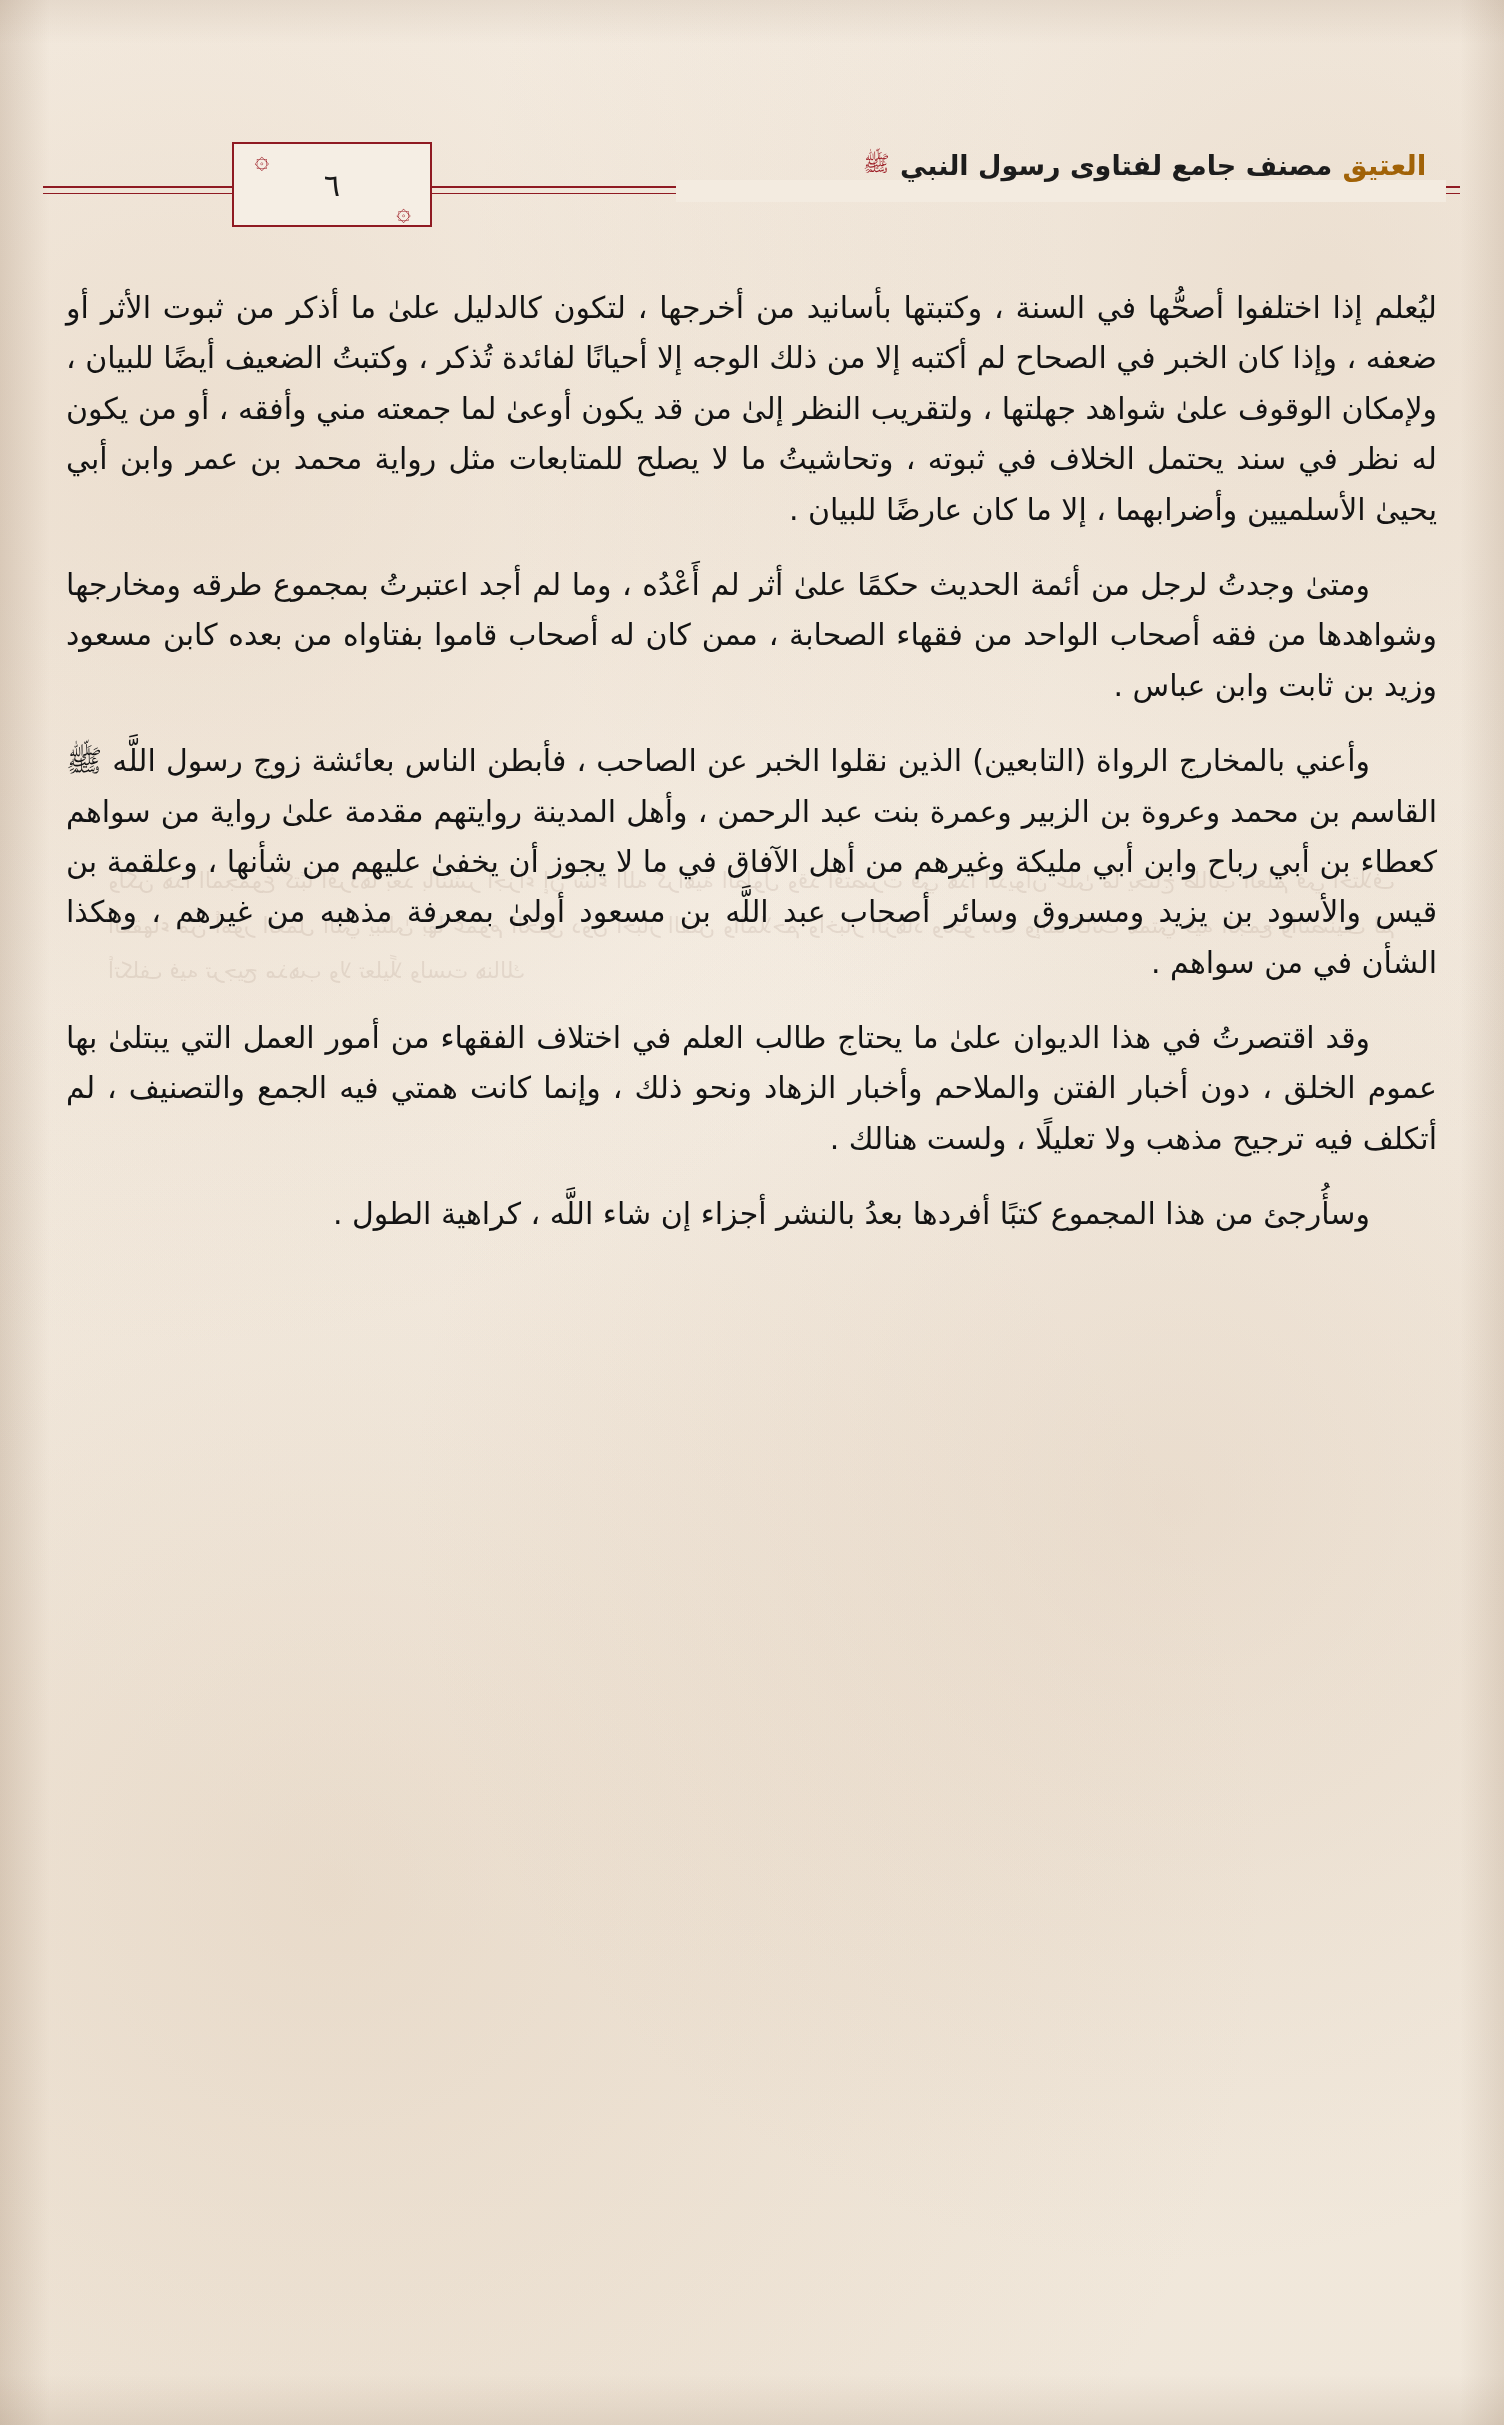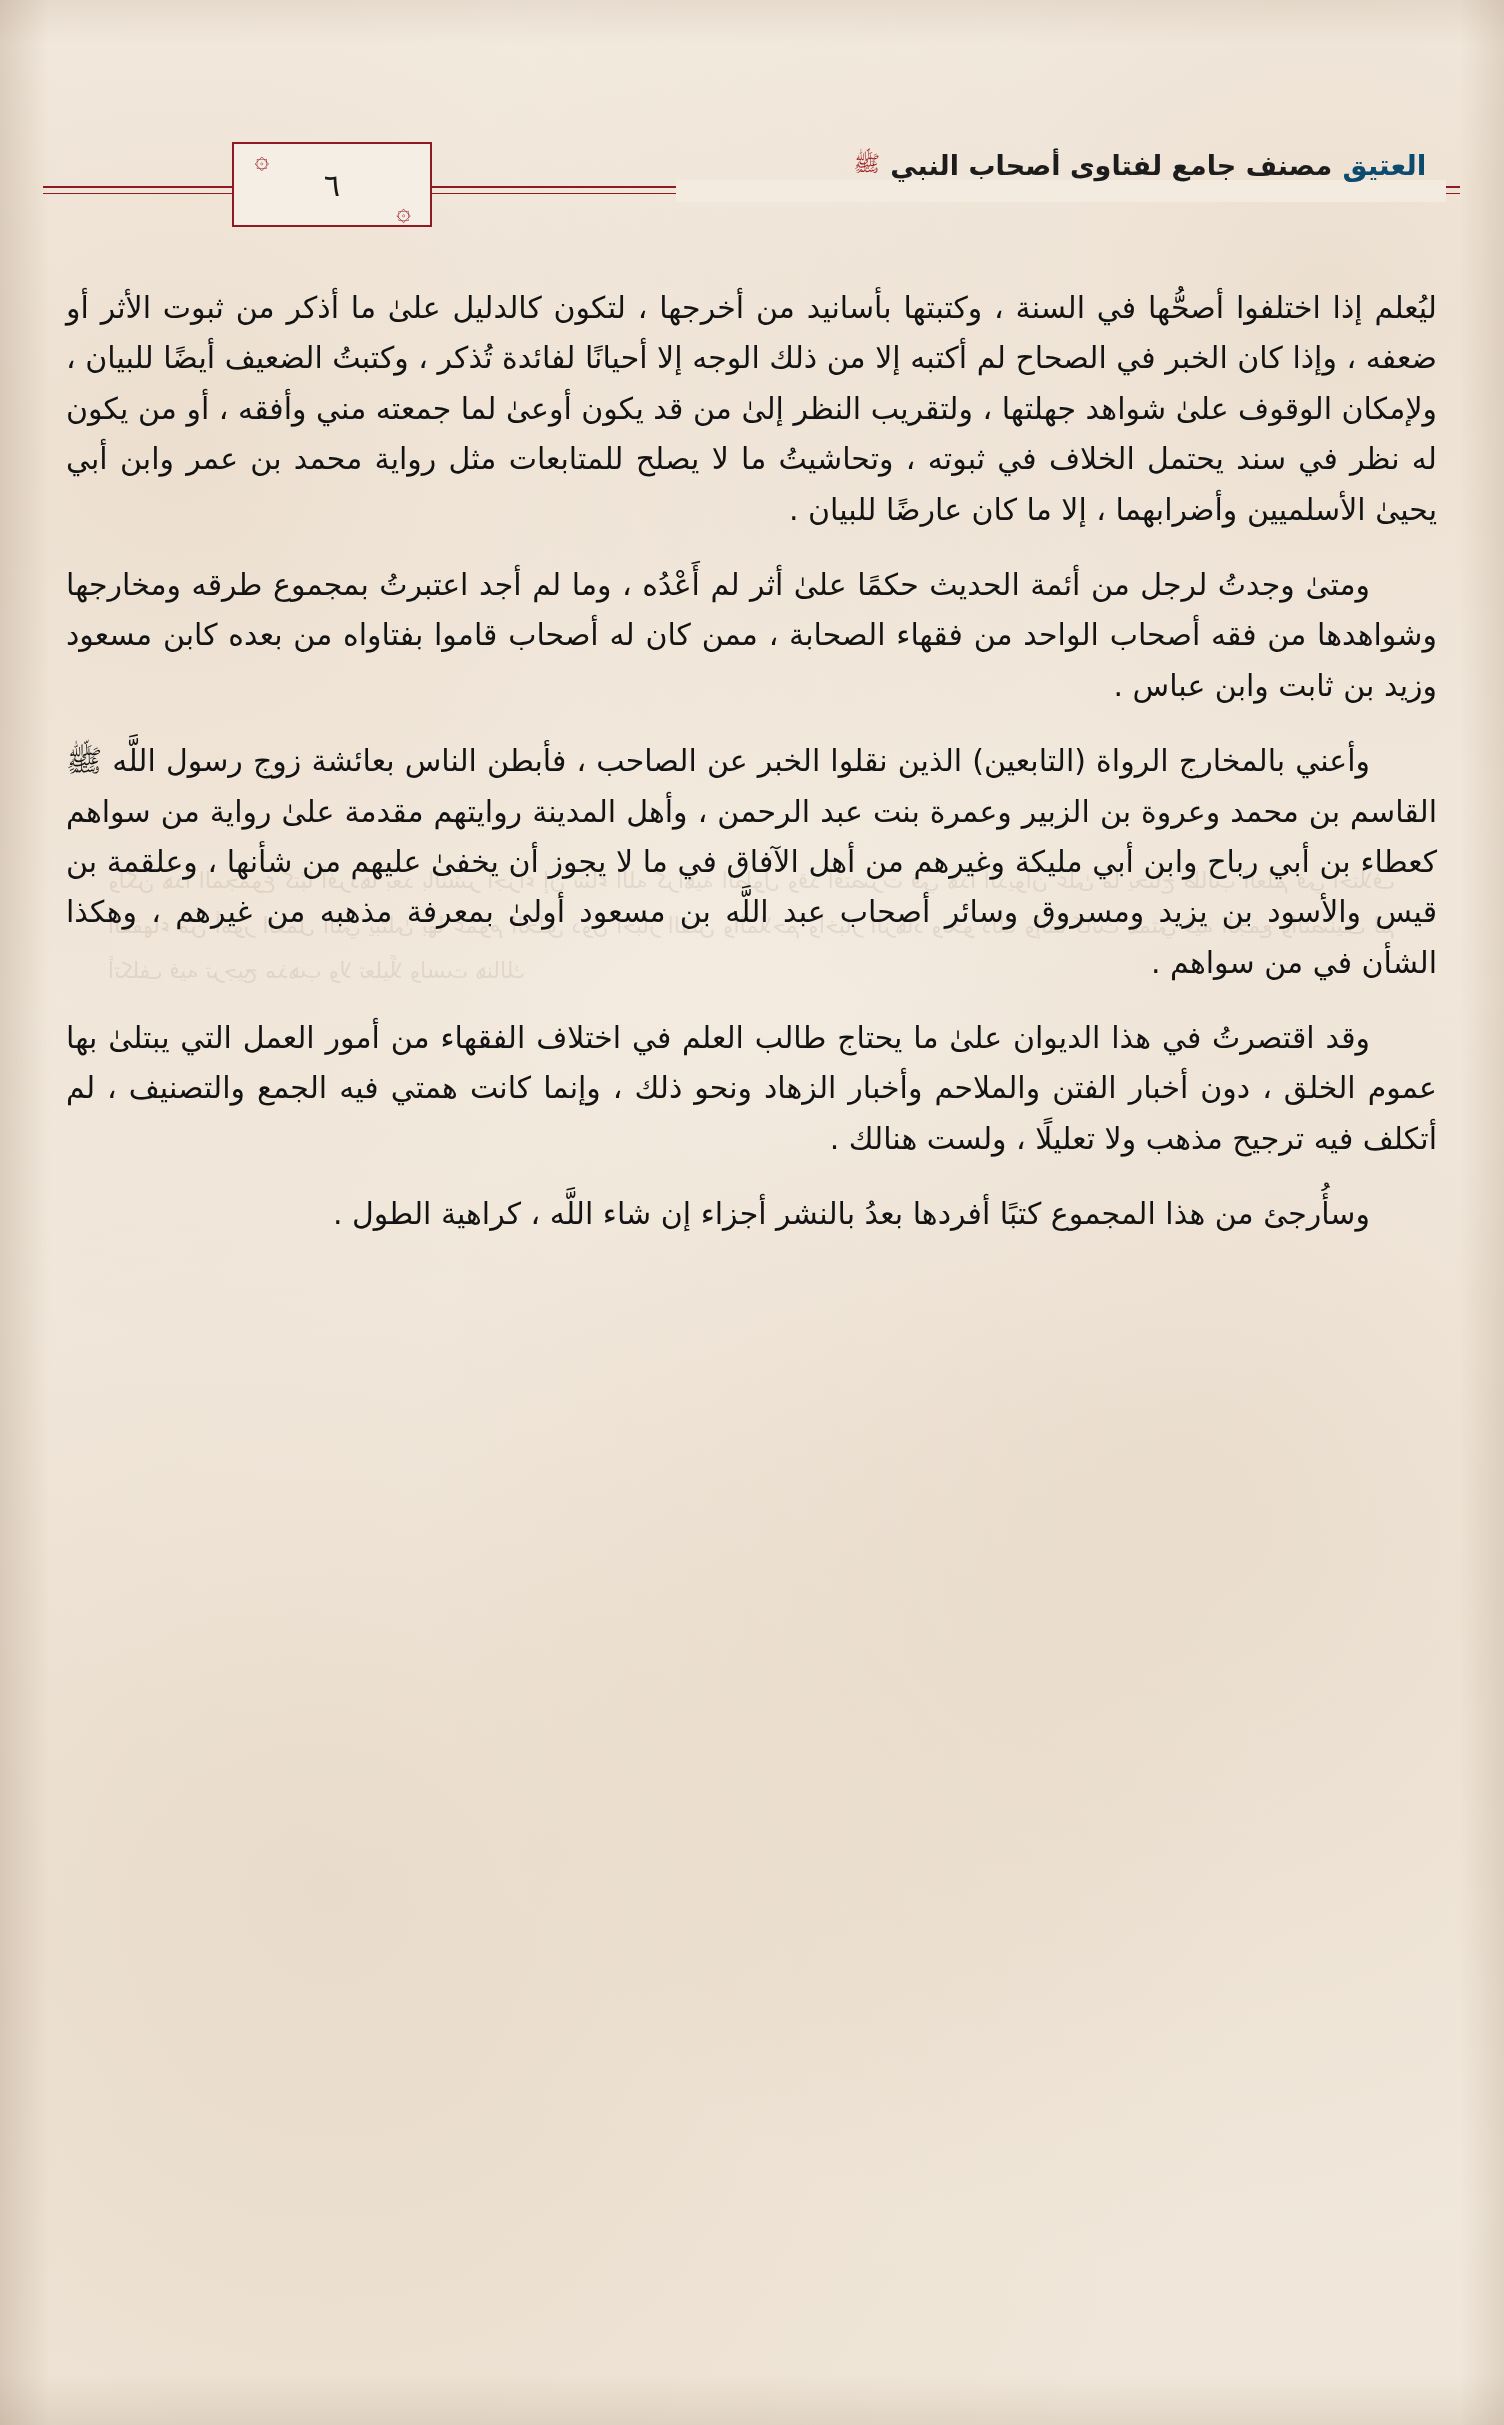--- a/index.html
+++ b/index.html
@@ -98,21 +98,21 @@
   .header-title-bg {
     position: absolute;
     top: 38px;
     right: 14.5px;
     width: 770px;
     height: 22px;
     background: #f3ebe0;
     z-index: 0;
   }
   .title-red {
-    color: #0c4a6e;
+    color: #a16207;
     font-size: 28px;
     font-weight: bold;
     position: relative;
     z-index: 2;
   }
   .title-black {
     color: #1c1c1c;
     font-size: 27px;
     font-weight: bold;
     position: relative;
@@ -196,21 +196,21 @@
 
     <div class="header-rules">
       <div class="rule r1"></div>
       <div class="rule r2"></div>
     </div>
 
     <div class="header-title-bg"></div>
 
     <div class="header-title">
       <span class="title-red">العتيق</span>
-      <span class="title-black">مصنف جامع لفتاوى أصحاب النبي</span>
+      <span class="title-black">مصنف جامع لفتاوى رسول النبي</span>
       <span class="sallallahu">ﷺ</span>
     </div>
 
     <div class="header-mask"></div>
 
     <div class="page-number-box">
       <span class="ornament top">۞</span>
       <span class="ornament bottom">۞</span>
       <span class="page-number">٦</span>
     </div>

